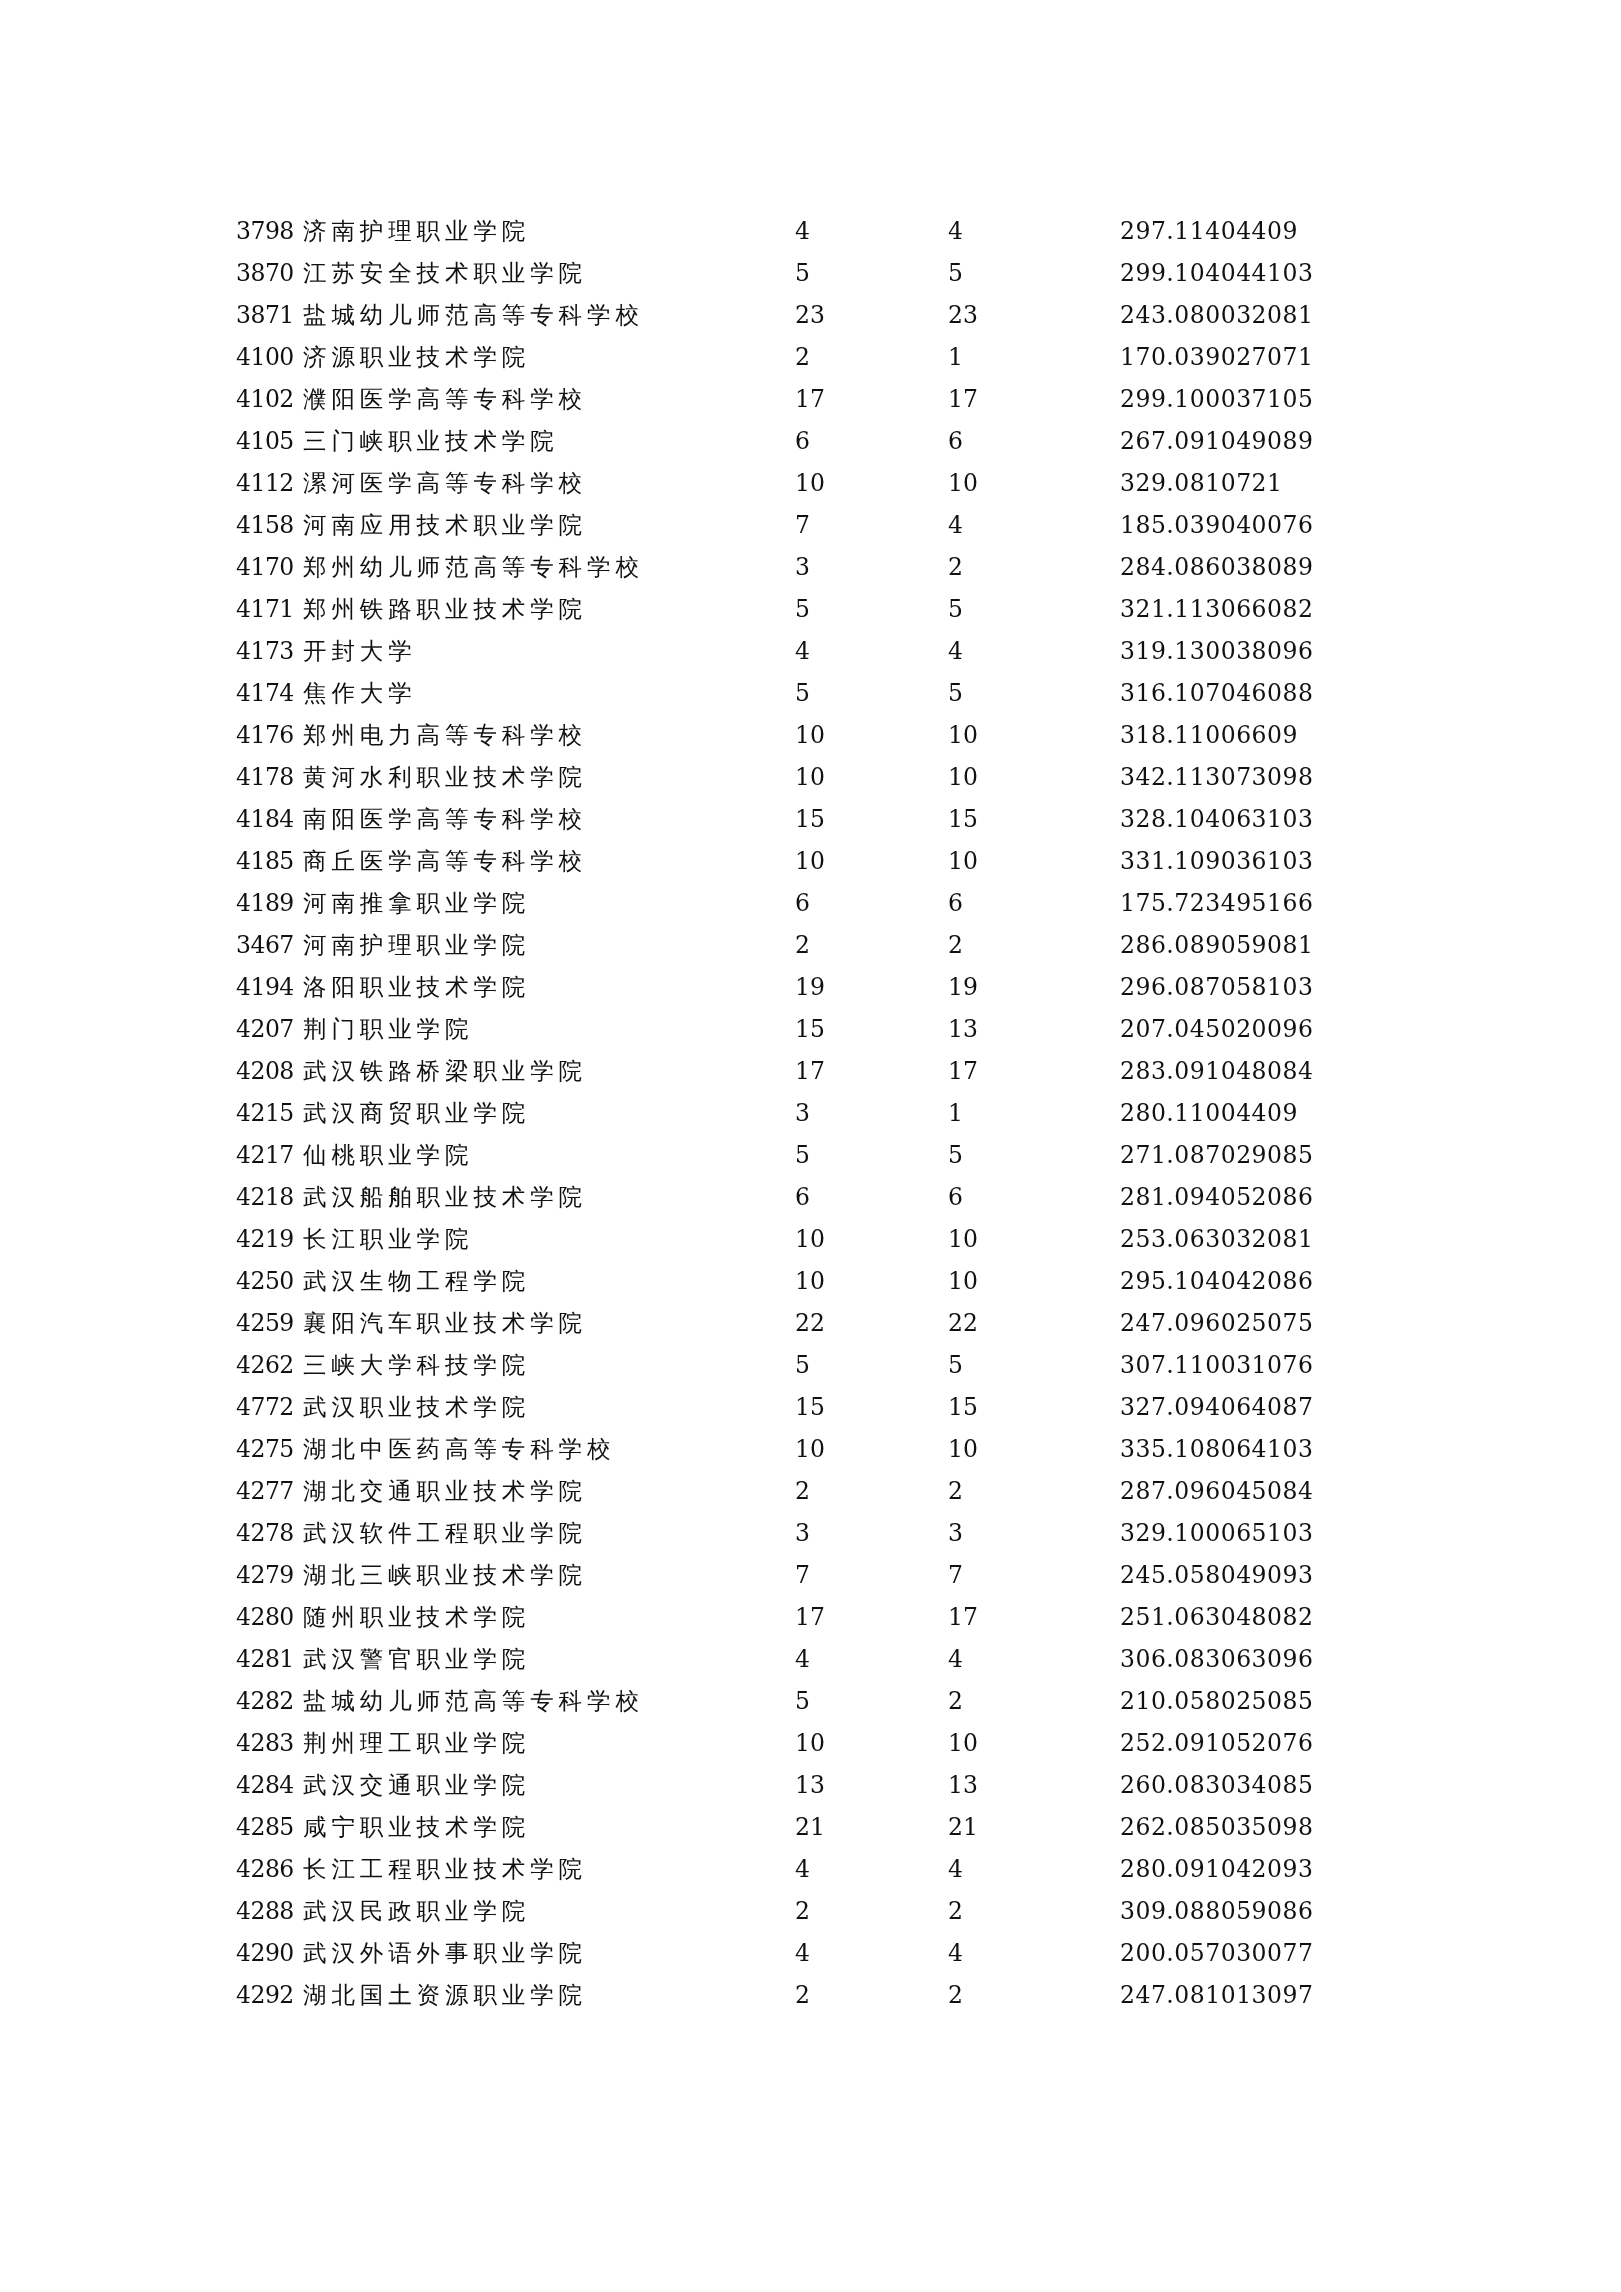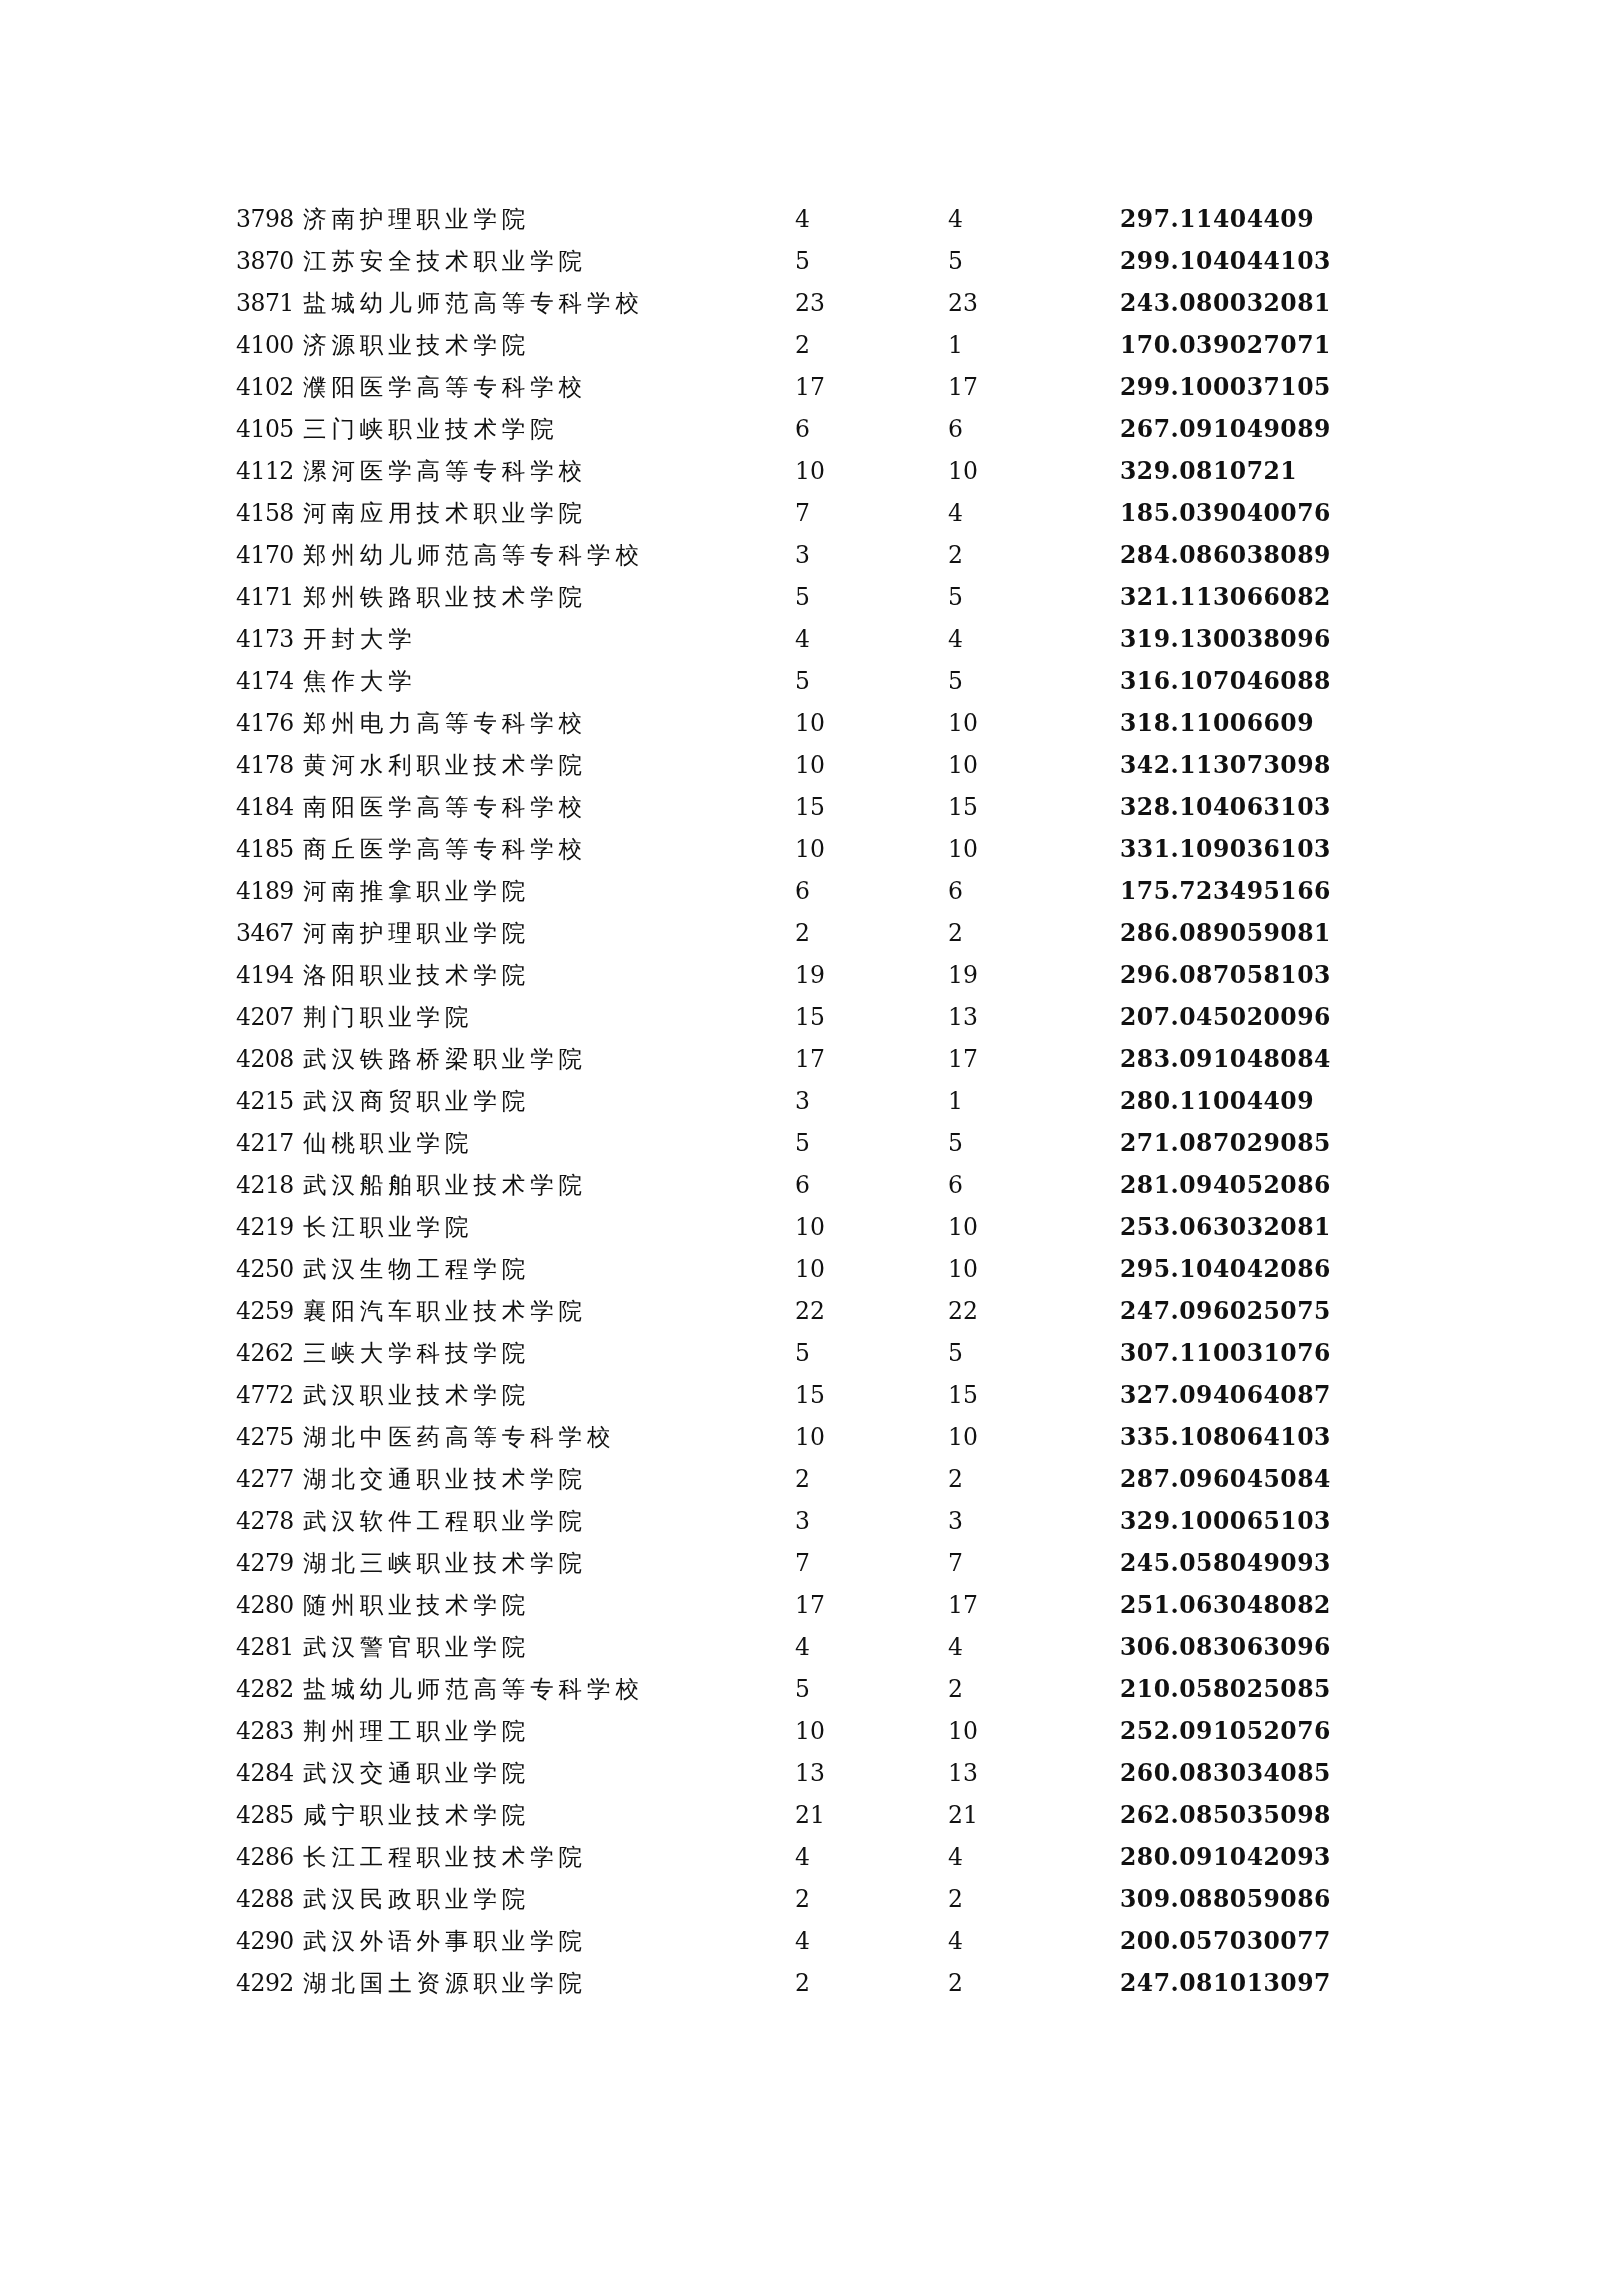--- a/index.html
+++ b/index.html
@@ -1,26 +1,26 @@
 <!DOCTYPE html>
 <html><head>
   <meta charset="utf-8">
   <style>
     html, body { margin: 0; padding: 0; background: #ffffff; }
     body { width: 1621px; height: 2293px; position: relative; overflow: hidden;
            font-family: "DejaVu Serif", "Liberation Serif", serif; color: #111111; }
-    .page { position: absolute; left: 0; top: 0; width: 1621px; height: 1725px; }
+    .page { position: absolute; left: 0; top: 12px; width: 1621px; height: 1725px; }
     .table { position: absolute; left: 236px; top: 198px; }
     .row { position: relative; height: 42px; width: 1274px; font-size: 23.5px; line-height: 42px; white-space: nowrap; }
     .row span { position: absolute; top: 0; }
     .c-code { left: 0; letter-spacing: -0.5px; }
     .c-name { left: 67px; letter-spacing: 4.9px; }
     .c-plan { left: 559px; }
     .c-admit { left: 712px; }
-    .c-score { left: 884px; letter-spacing: 0.5px; font-weight: bold; }
+    .c-score { left: 884px; letter-spacing: 0.5px; }
   </style>
 </head>
 <body>
 
 <div class="page">
   <div class="table" id="table">
       <div class="row">
     <span class="c-code">3798</span>
     <span class="c-name">济南护理职业学院</span>
     <span class="c-plan">4</span>

